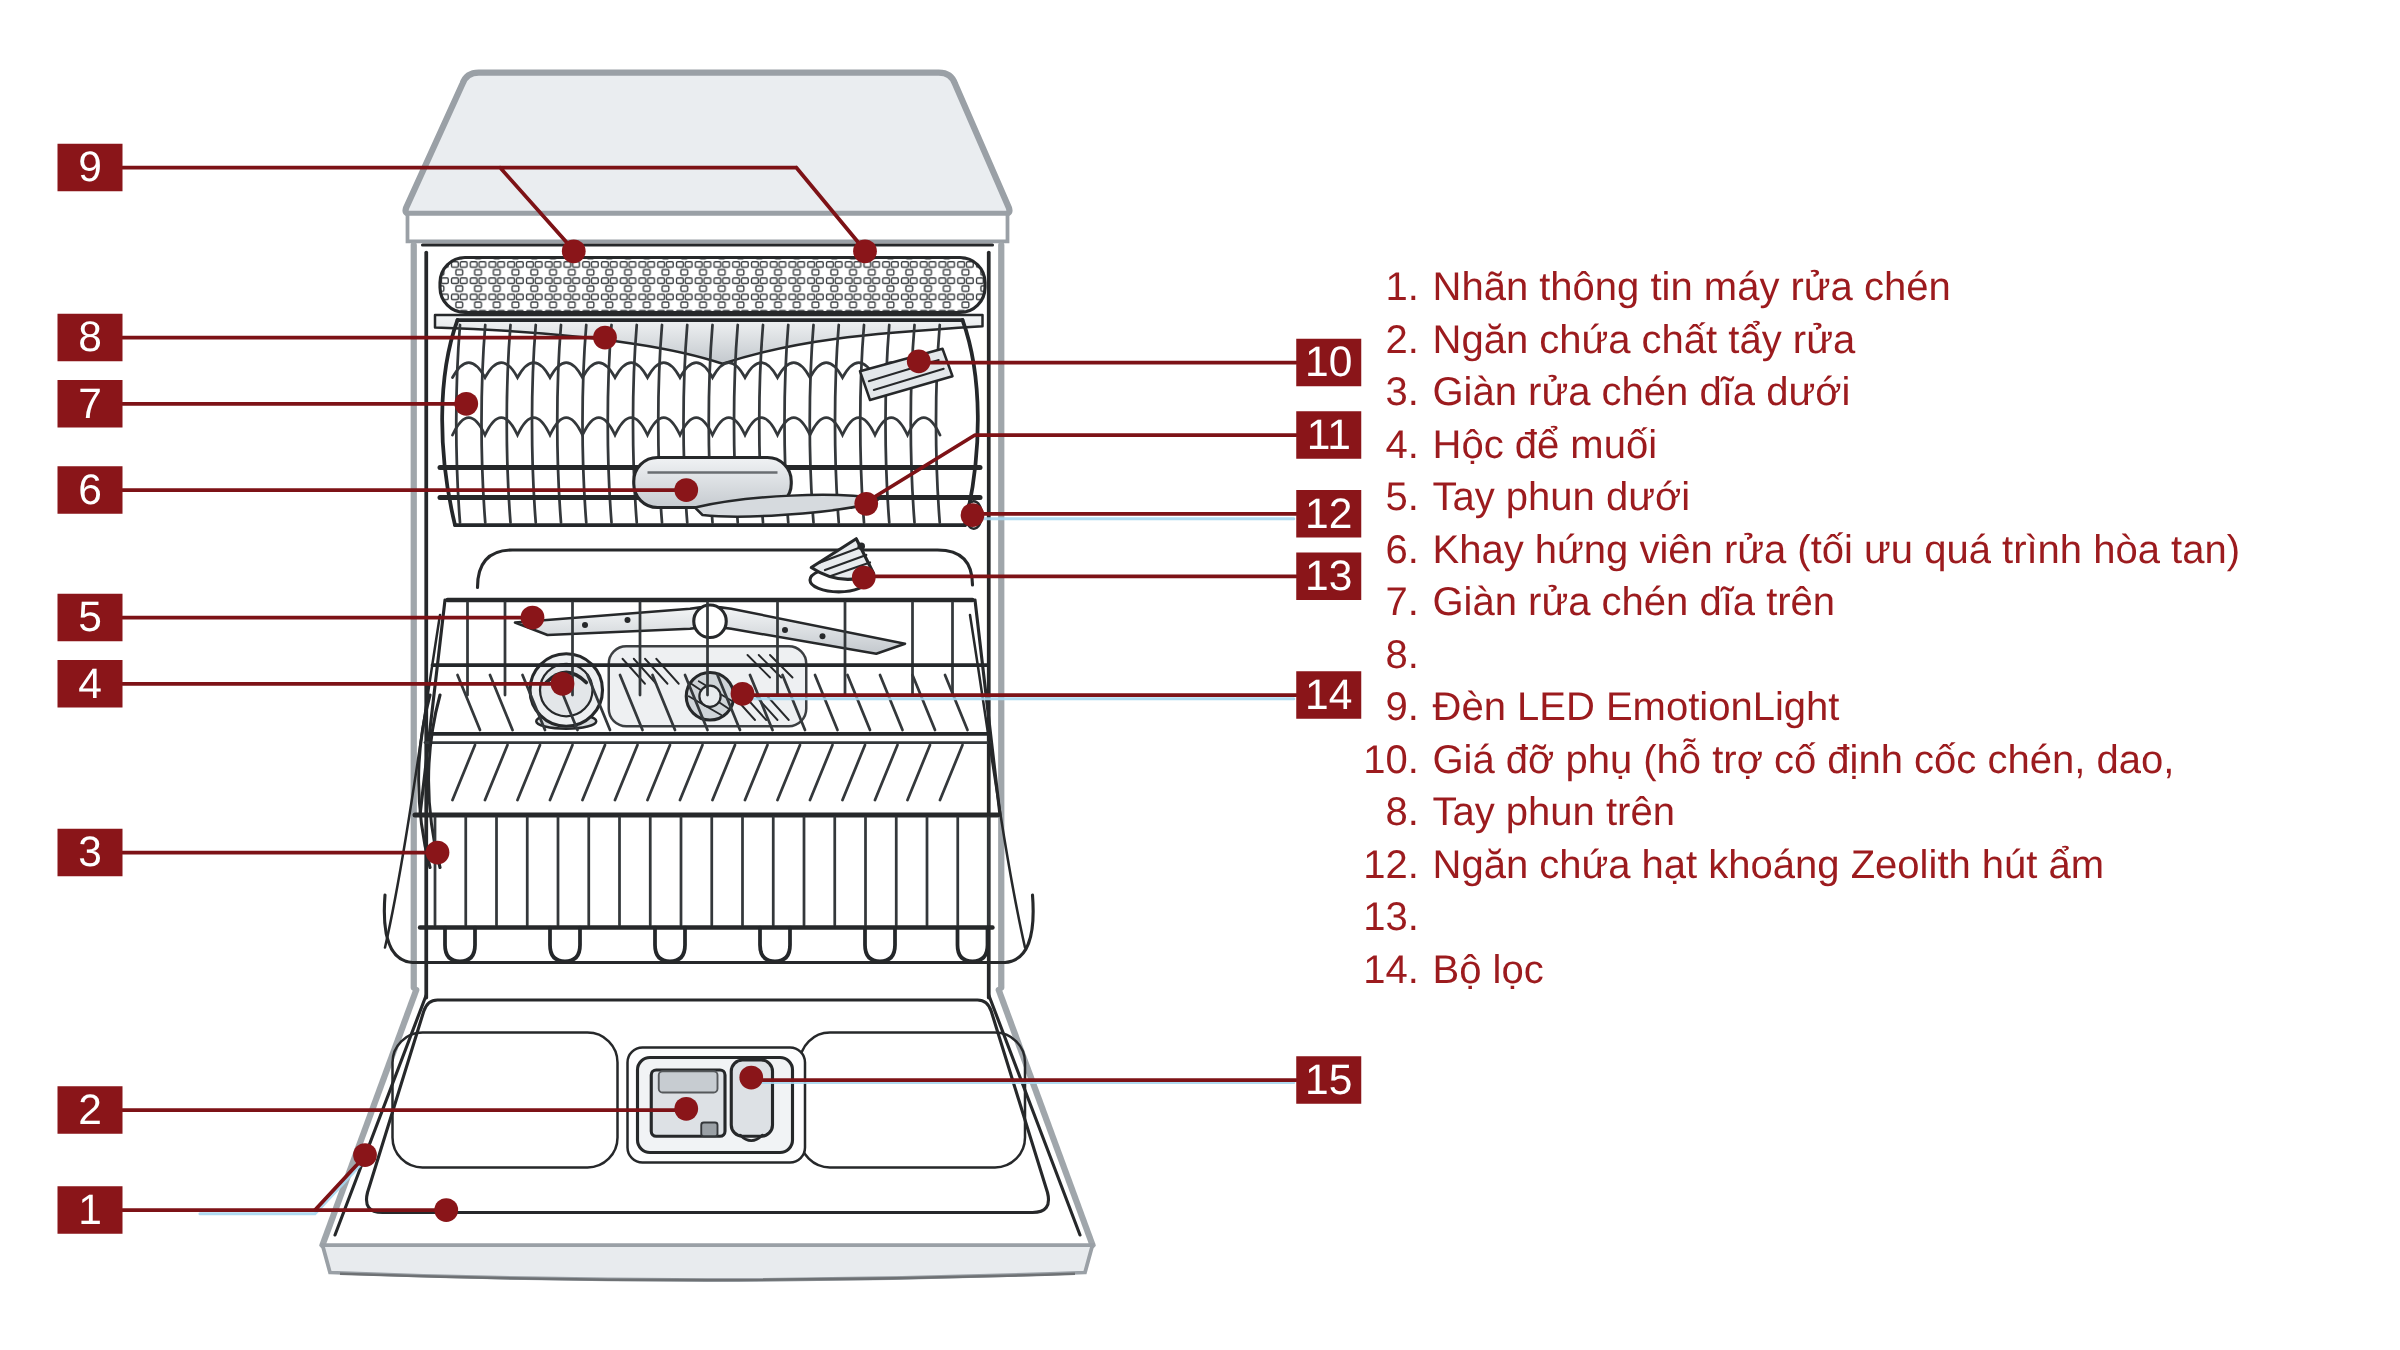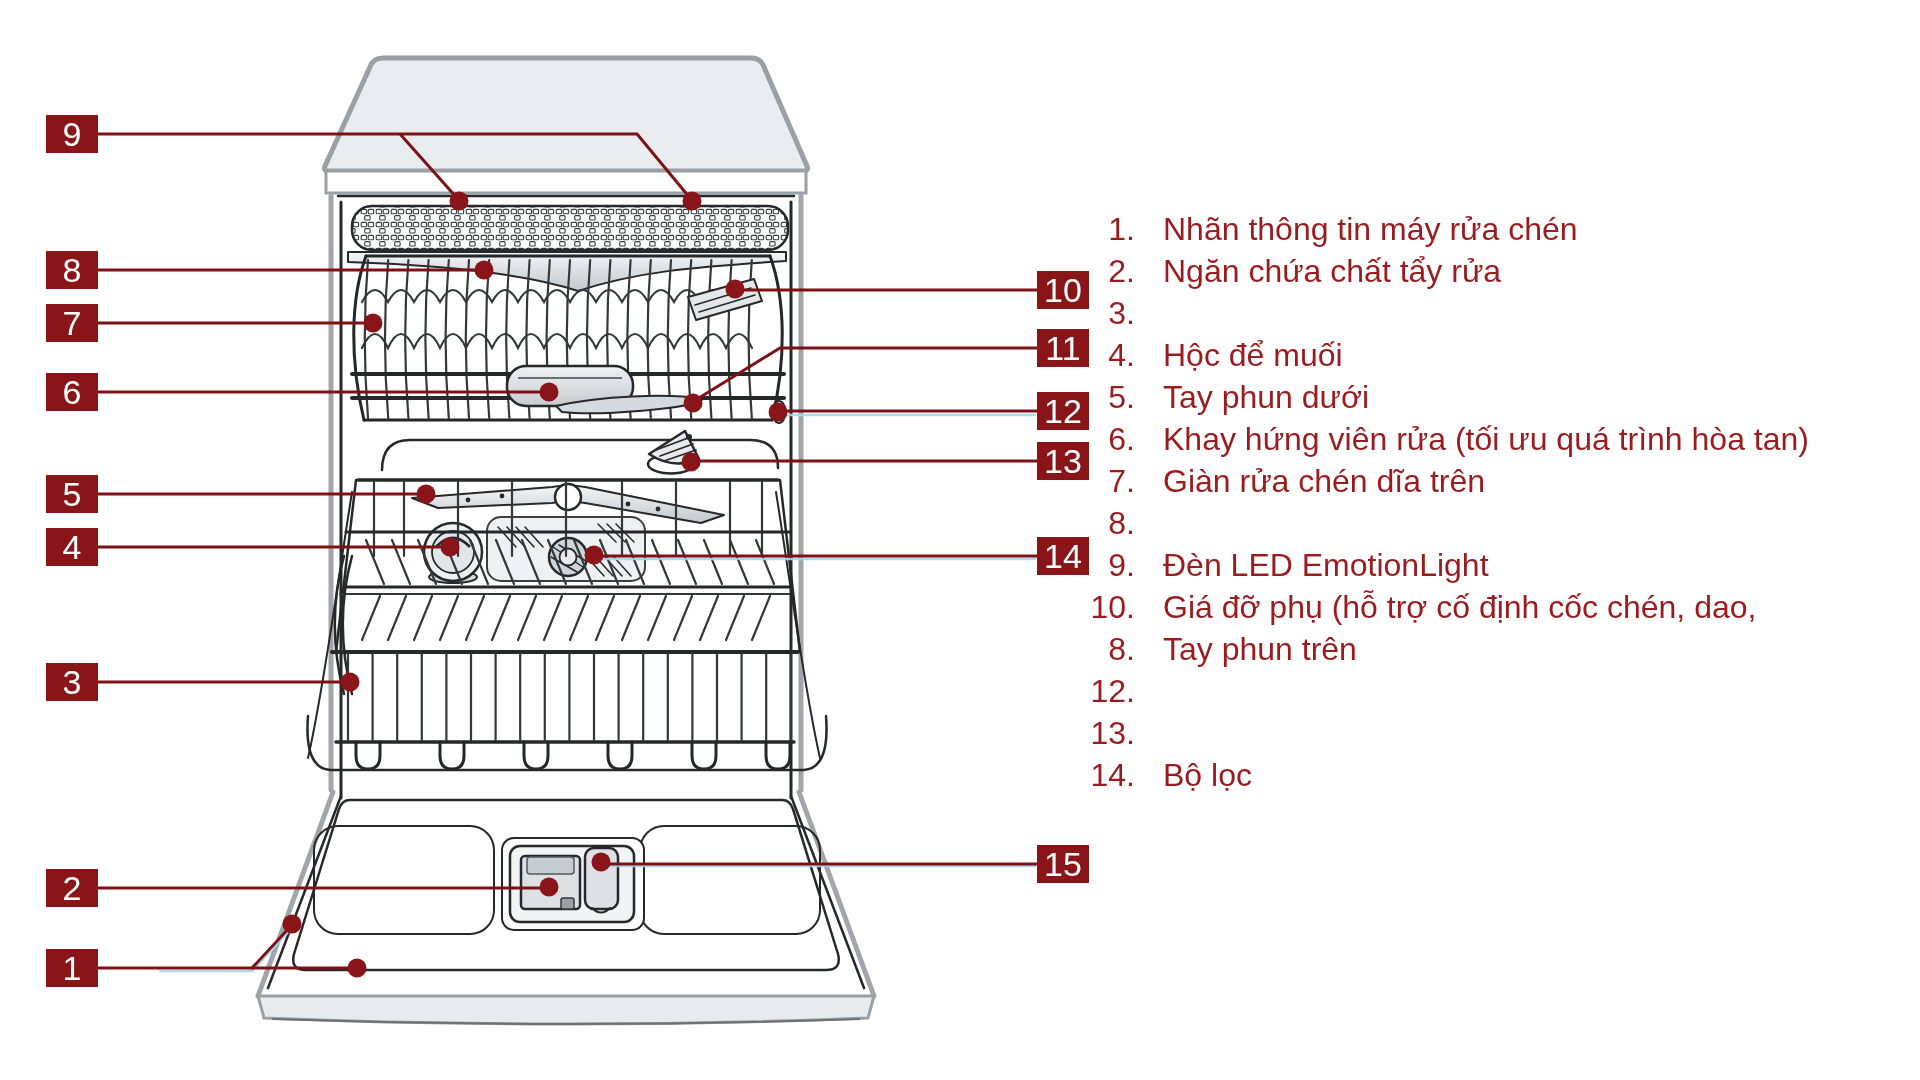--- a/index.html
+++ b/index.html
@@ -9,21 +9,21 @@
   html,body{margin:0;padding:0;background:#fff;}
   .stage{position:relative;width:1920px;height:1080px;background:#fff;overflow:hidden;
          font-family:"Liberation Sans","DejaVu Sans",sans-serif;}
   .stage svg{position:absolute;left:0;top:0;}
   .label-box{position:absolute;width:52px;height:38px;background:var(--label-bg);
              color:var(--label-text);font-size:34px;line-height:38px;text-align:center;}
   .legend{position:absolute;left:1063px;top:208px;color:var(--legend-text);
           font-size:32px;line-height:42px;}
   .legend-row{display:flex;white-space:nowrap;}
   .legend-num{flex:none;width:72px;text-align:right;}
-  .legend-text{margin-left:28px;}
+  .legend-text{margin-left:11px;}
   
   .k{stroke:#26282a;stroke-linejoin:round;stroke-linecap:round;}
   .gray{stroke:#a0a6ab;fill:none;stroke-linecap:round;}
   .w{stroke:#34383b;stroke-width:2.2;fill:none;stroke-linecap:round;}
   .w3{stroke:#24272a;stroke-width:3;fill:none;stroke-linecap:round;}
   .rl{fill:none;stroke:var(--line);stroke-width:3;stroke-linecap:round;stroke-linejoin:round;}
   .bl{fill:none;stroke:var(--accent-blue);stroke-width:2.5;stroke-linecap:round;opacity:.9;}
   .rd{fill:var(--label-bg);stroke:none;}
 </style>
 </head>
@@ -333,20 +333,21 @@
       <div class="legend-row">
         <span class="legend-num">1.</span>
         <span class="legend-text">Nhãn thông tin máy rửa chén</span>
       </div>
       <div class="legend-row">
         <span class="legend-num">2.</span>
         <span class="legend-text">Ngăn chứa chất tẩy rửa</span>
       </div>
       <div class="legend-row">
         <span class="legend-num">3.</span>
+        <span class="legend-text">Giàn rửa chén dĩa dưới</span>
       </div>
       <div class="legend-row">
         <span class="legend-num">4.</span>
         <span class="legend-text">Hộc để muối</span>
       </div>
       <div class="legend-row">
         <span class="legend-num">5.</span>
         <span class="legend-text">Tay phun dưới</span>
       </div>
       <div class="legend-row">
@@ -367,20 +368,21 @@
       <div class="legend-row">
         <span class="legend-num">10.</span>
         <span class="legend-text">Giá đỡ phụ (hỗ trợ cố định cốc chén, dao,</span>
       </div>
       <div class="legend-row">
         <span class="legend-num">8.</span>
         <span class="legend-text">Tay phun trên</span>
       </div>
       <div class="legend-row">
         <span class="legend-num">12.</span>
+        <span class="legend-text">Ngăn chứa hạt khoáng Zeolith hút ẩm</span>
       </div>
       <div class="legend-row">
         <span class="legend-num">13.</span>
       </div>
       <div class="legend-row">
         <span class="legend-num">14.</span>
         <span class="legend-text">Bộ lọc</span>
       </div>
     </div>
 

